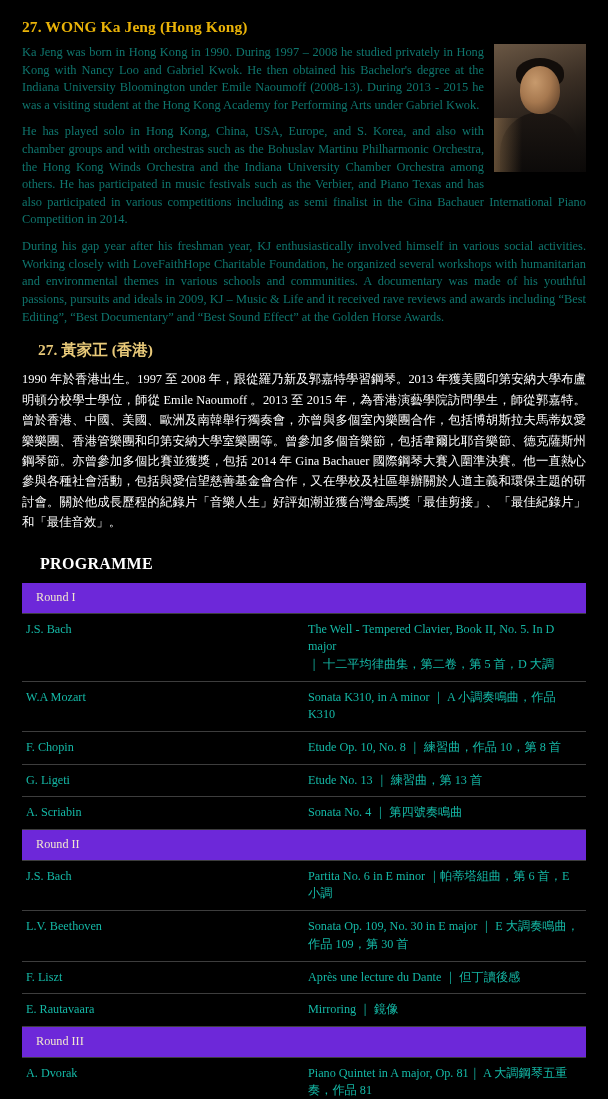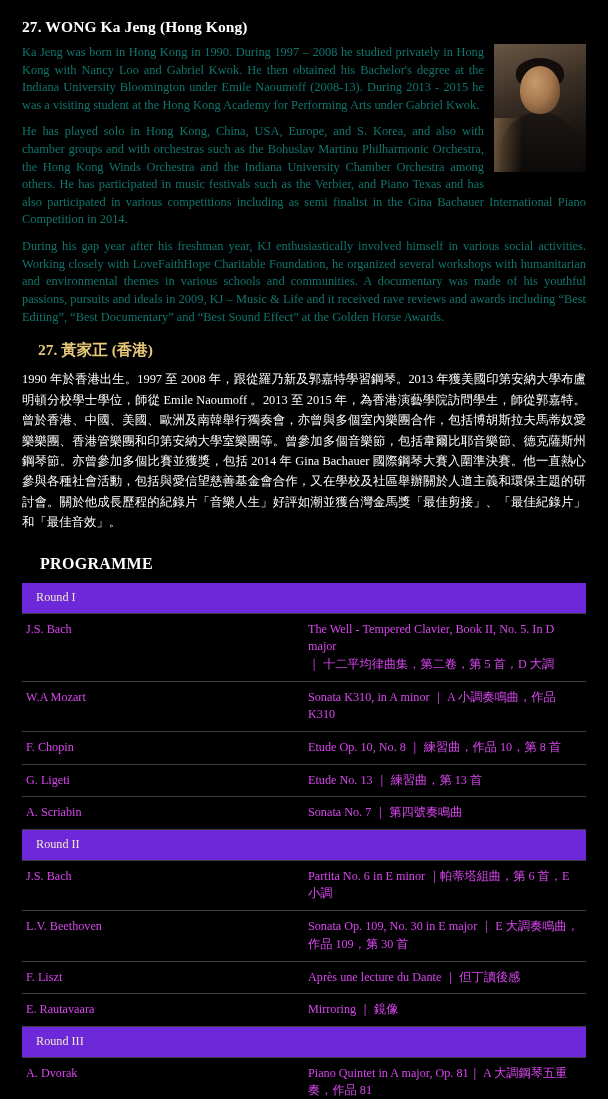--- a/index.html
+++ b/index.html
@@ -18,21 +18,21 @@
     min-height: 1099px;
     box-sizing: border-box;
     padding: 18px 22px 10px 22px;
     background: #000000;
     position: relative;
   }
   .bio-title {
     font-family: "Liberation Serif", serif;
     font-size: 15.5px;
     font-weight: bold;
-    color: #ffffff;
+    color: #eab308;
     margin: 0 0 8px 0;
     letter-spacing: 0.1px;
   }
   .portrait {
     float: right;
     width: 92px;
     height: 128px;
     margin: 0 0 6px 10px;
     background: linear-gradient(160deg, #6a5744 0%, #3b2f25 38%, #171310 75%, #0a0807 100%);
     position: relative;
@@ -108,21 +108,21 @@
   table.programme {
     width: 100%;
     border-collapse: collapse;
     table-layout: fixed;
   }
   table.programme td {
     vertical-align: top;
     padding: 7px 4px 7px 4px;
     font-size: 12.2px;
     line-height: 1.45;
-    color: #d946ef;
+    color: #14b8a6;
     font-family: "Liberation Serif", serif;
   }
   tr.row td {
     border-bottom: 1px solid #3d3d3d;
   }
   td.composer {
     width: 122px;
     padding-left: 6px;
   }
   td.work {
@@ -185,21 +185,21 @@
       <tr class="row">
         <td class="composer">F. Chopin</td>
         <td class="work">Etude Op. 10, No. 8 ｜ 練習曲，作品 10，第 8 首</td>
       </tr>
       <tr class="row">
         <td class="composer">G. Ligeti</td>
         <td class="work">Etude No. 13 ｜ 練習曲，第 13 首</td>
       </tr>
       <tr class="row">
         <td class="composer">A. Scriabin</td>
-        <td class="work">Sonata No. 7 ｜ 第四號奏鳴曲</td>
+        <td class="work">Sonata No. 4 ｜ 第四號奏鳴曲</td>
       </tr>
 
       <tr class="round-row">
         <td class="round-label" colspan="2">Round II</td>
       </tr>
       <tr class="row">
         <td class="composer">J.S. Bach</td>
         <td class="work">Partita No. 6 in E minor  ｜帕蒂塔組曲，第 6 首，E 小調</td>
       </tr>
       <tr class="row">

